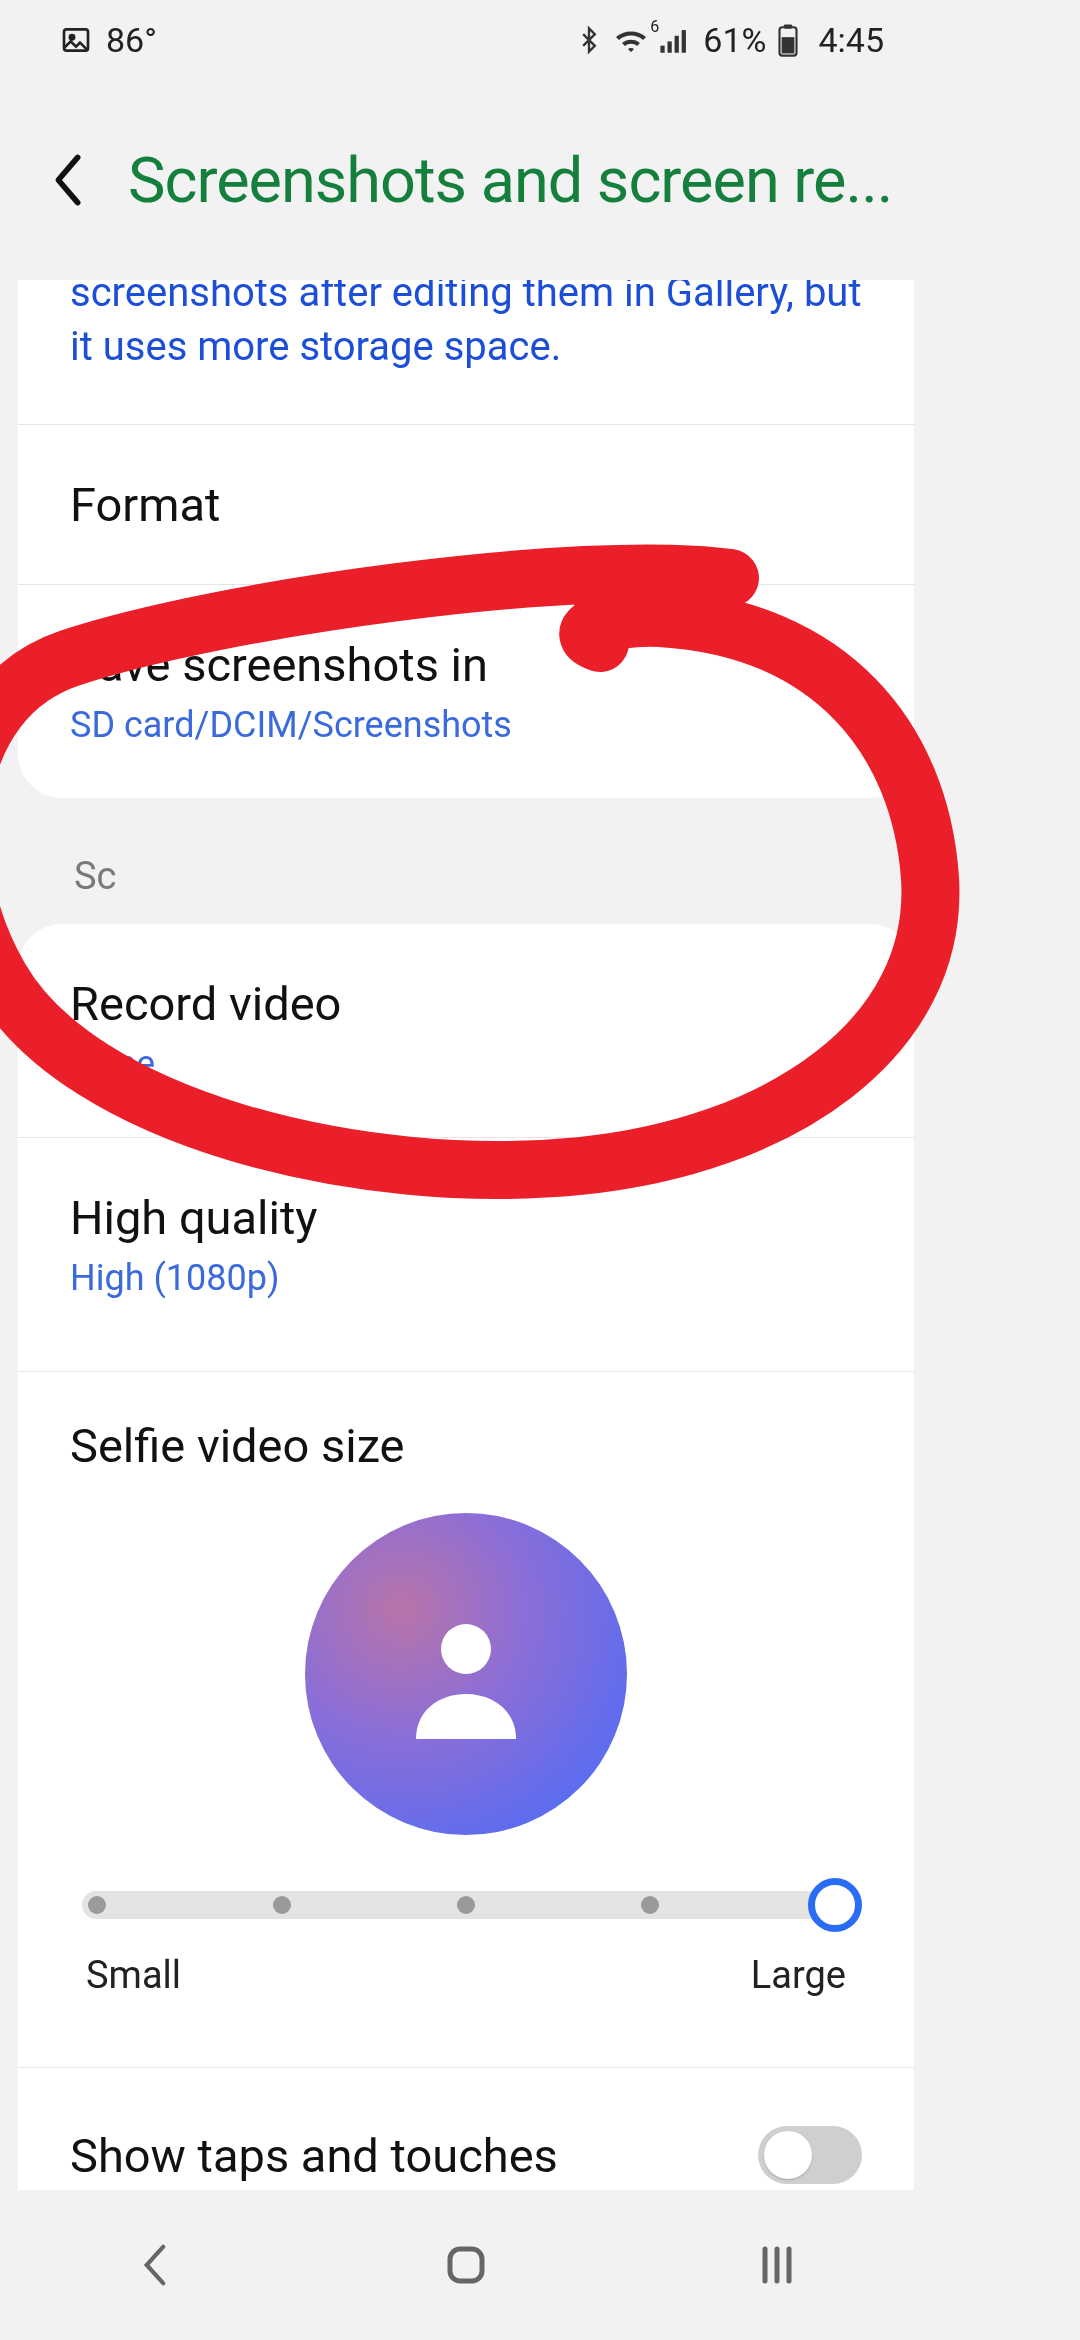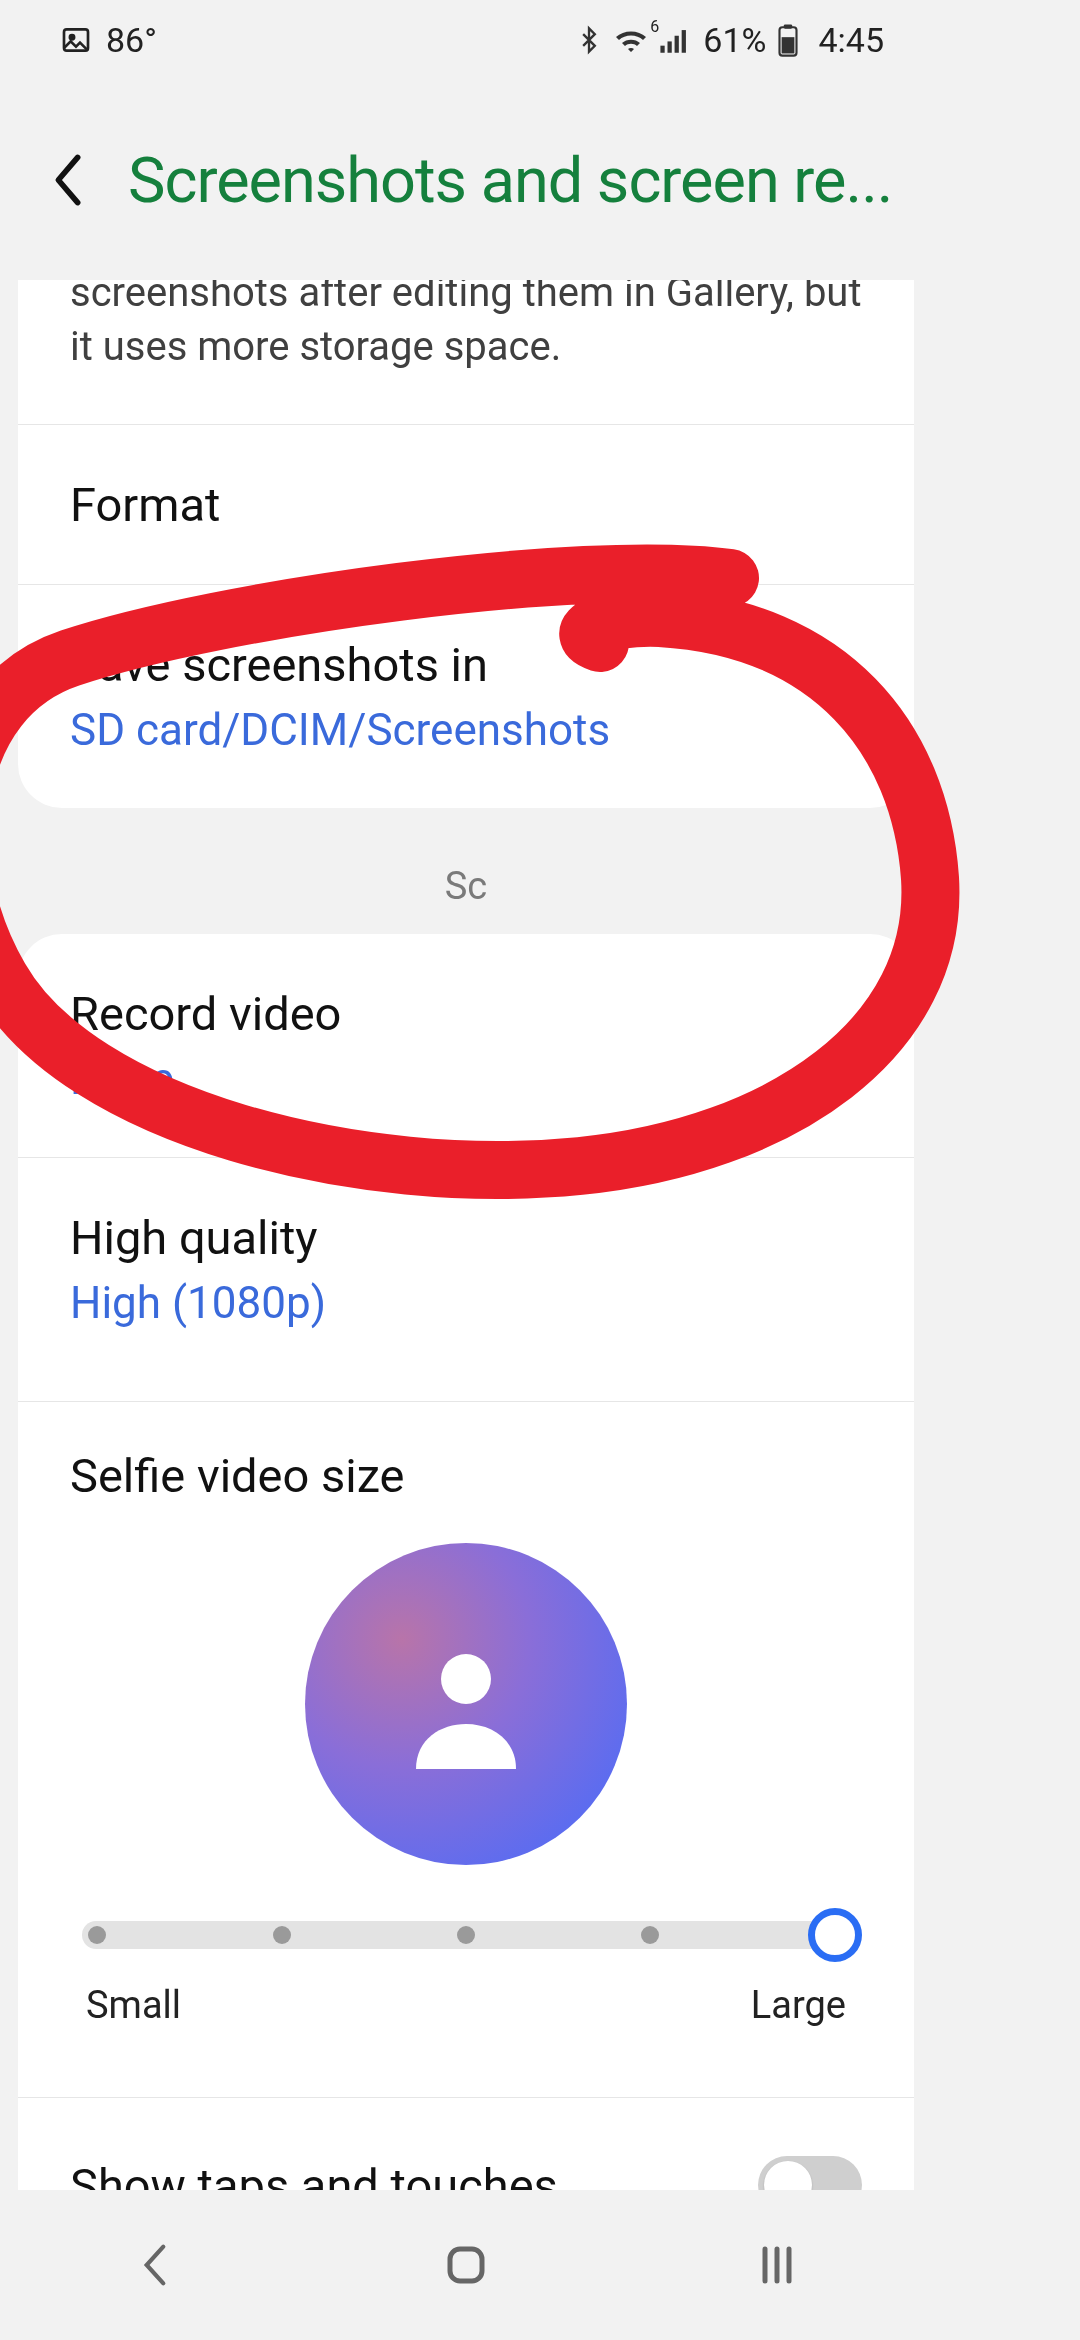--- a/index.html
+++ b/index.html
@@ -9,27 +9,27 @@
   .status-left { display: flex; align-items: center; gap: 14px; }
   .status-right { display: flex; align-items: center; gap: 10px; }
   .status-right .sig { letter-spacing: -3px; }
   .wifi6 { position:relative; display:inline-block; }
   .wifi6 .sup { position:absolute; top:-8px; right:-10px; font-size:16px; }
   .header { height: 200px; display: flex; align-items: center; padding: 0 36px; gap: 28px; }
   .back-btn { width: 64px; height: 64px; display:flex; align-items:center; justify-content:center; }
   .title { font-size: 63px; font-weight: 400; color: #15803d; letter-spacing: -1px; white-space: nowrap; overflow: hidden; text-overflow: ellipsis; flex: 1; }
   .content { padding: 0 18px; position: relative; }
   .card { background: #fff; border-radius: 44px; overflow: hidden; }
-  .card + .section-header { margin-top: 46px; text-align: center; }
+  .card + .section-header { margin-top: 46px; }
   .topcut { border-top-left-radius: 0; border-top-right-radius: 0; }
   .row { padding: 52px 52px; border-top: 1px solid #e6e6e6; }
   .row:first-child { border-top: none; }
   .row-title { font-size: 47px; color: #111; }
-  .row-sub { font-size: 44px; color: #3a6adb; margin-top: 12px; }
-  .desc { font-size: 40px; color: #404040; padding: 0 52px 50px; line-height: 1.35; }
+  .row-sub { font-size: 36px; color: #3a6adb; margin-top: 12px; }
+  .desc { font-size: 40px; color: #1d4ed8; padding: 0 52px 50px; line-height: 1.35; }
   .desc-clip { margin-top:-14px; }
   .section-header { font-size: 38px; color: #7a7a7a; padding: 10px 56px 26px; }
   .selfie-row { padding: 46px 52px 70px; margin-top: 20px; }
   .selfie-preview { display:flex; justify-content:center; margin: 40px 0 56px; }
   .avatar-circle { width: 322px; height: 322px; border-radius: 50%; background: radial-gradient(circle at 30% 30%, #b874a9 0%, #8a6ed8 40%, #5b6cf0 80%, #4d68f2 100%); display:flex; align-items:center; justify-content:center; }
   .slider-wrap { position:relative; padding: 0 12px; }
   .slider-track { height: 28px; background: #e3e3e3; border-radius: 14px; position: relative; }
   .slider-dot { width: 18px; height: 18px; background: #9a9a9a; border-radius:50%; position:absolute; top:50%; transform:translate(-50%,-50%); }
   .slider-thumb { width: 54px; height: 54px; border: 7px solid #2a6df4; background:#fff; border-radius:50%; position:absolute; top:50%; transform:translate(-50%,-50%); }
   .slider-labels { display:flex; justify-content:space-between; font-size:38px; color:#222; margin-top:34px; padding: 0 4px; }

